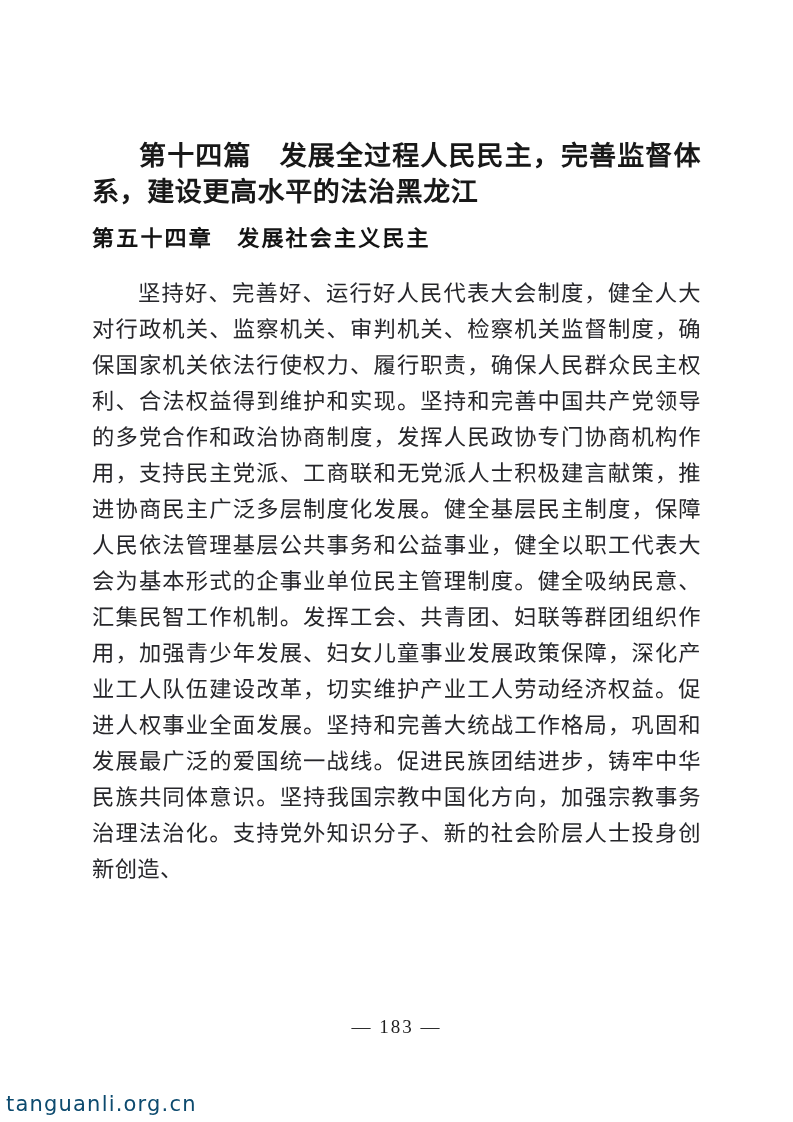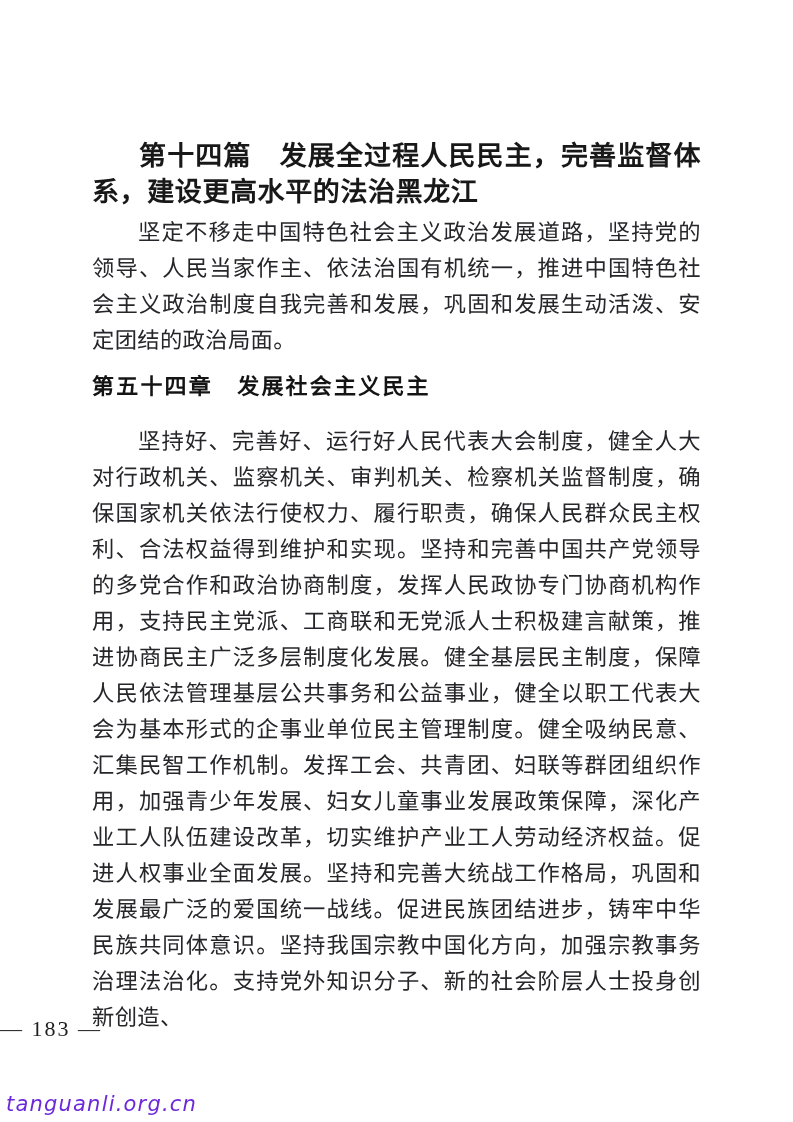--- a/index.html
+++ b/index.html
@@ -71,51 +71,50 @@
   }
 
   .par-gap { margin-top: 19px; }
 
   
   .page-number {
     position: absolute;
     left: 0;
     right: 0;
     top: 1016px;
+    text-align: center;
     font-family: "Liberation Serif", "DejaVu Serif", serif;
-    font-size: 22px;
+    font-size: 19px;
     letter-spacing: 2px;
     color: #1f1f1f;
   }
 
   
   .watermark {
     position: absolute;
     left: 6px;
     top: 1092px;
     font-family: "DejaVu Sans", "Liberation Sans", sans-serif;
     font-size: 21px;
     font-weight: 400;
     letter-spacing: 1.2px;
-    color: #6d28d9;
+    color: #0c4a6e;
     user-select: none;
     white-space: nowrap;
-    font-style: italic;
   }
 </style>
 </head>
 <body>
 
 <div id="page">
 
   <div class="content">
 
     <h1 class="part-heading">第十四篇　发展全过程人民民主，完善监督体系，建设更高水平的法治黑龙江</h1>
 
-    <p class="body-par">坚定不移走中国特色社会主义政治发展道路，坚持党的领导、人民当家作主、依法治国有机统一，推进中国特色社会主义政治制度自我完善和发展，巩固和发展生动活泼、安定团结的政治局面。</p>
 
     <h2 class="chapter-heading">第五十四章　发展社会主义民主</h2>
 
     <p class="body-par par-gap">坚持好、完善好、运行好人民代表大会制度，健全人大对行政机关、监察机关、审判机关、检察机关监督制度，确保国家机关依法行使权力、履行职责，确保人民群众民主权利、合法权益得到维护和实现。坚持和完善中国共产党领导的多党合作和政治协商制度，发挥人民政协专门协商机构作用，支持民主党派、工商联和无党派人士积极建言献策，推进协商民主广泛多层制度化发展。健全基层民主制度，保障人民依法管理基层公共事务和公益事业，健全以职工代表大会为基本形式的企事业单位民主管理制度。健全吸纳民意、汇集民智工作机制。发挥工会、共青团、妇联等群团组织作用，加强青少年发展、妇女儿童事业发展政策保障，深化产业工人队伍建设改革，切实维护产业工人劳动经济权益。促进人权事业全面发展。坚持和完善大统战工作格局，巩固和发展最广泛的爱国统一战线。促进民族团结进步，铸牢中华民族共同体意识。坚持我国宗教中国化方向，加强宗教事务治理法治化。支持党外知识分子、新的社会阶层人士投身创新创造、</p>
 
   </div>
 
   <div class="page-number">— 183 —</div>
 
   <div class="watermark">tanguanli.org.cn</div>

